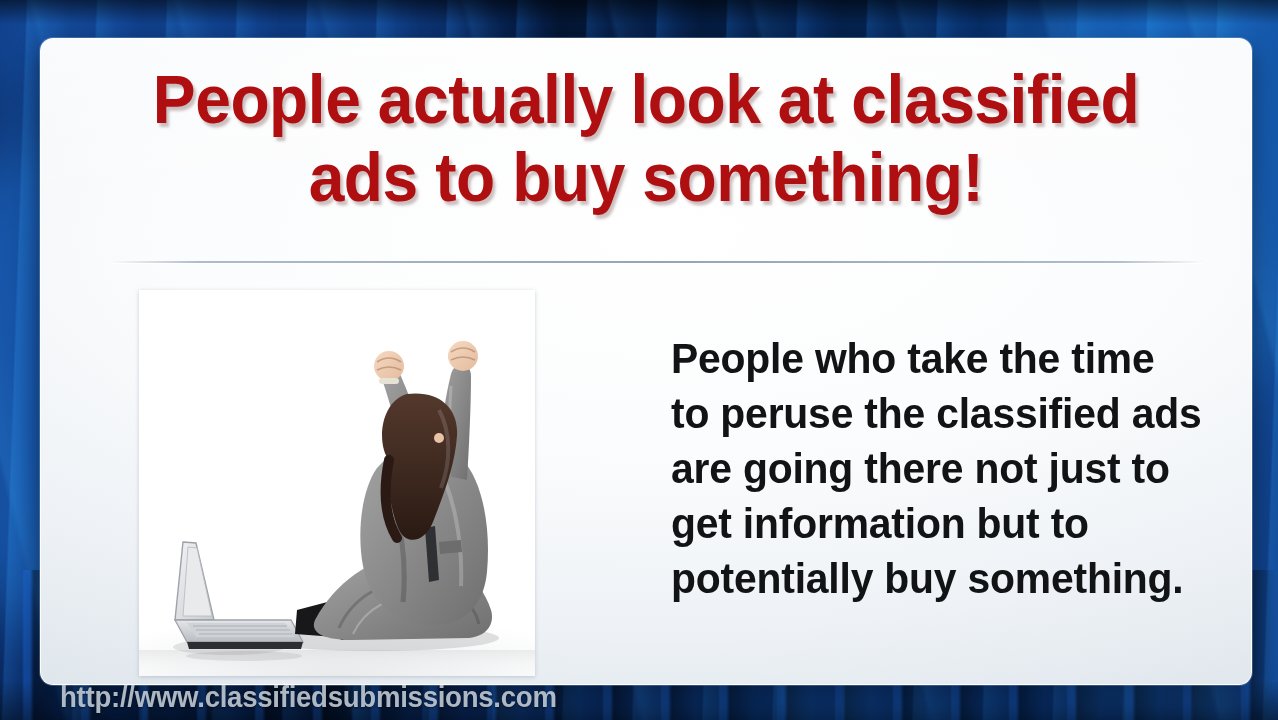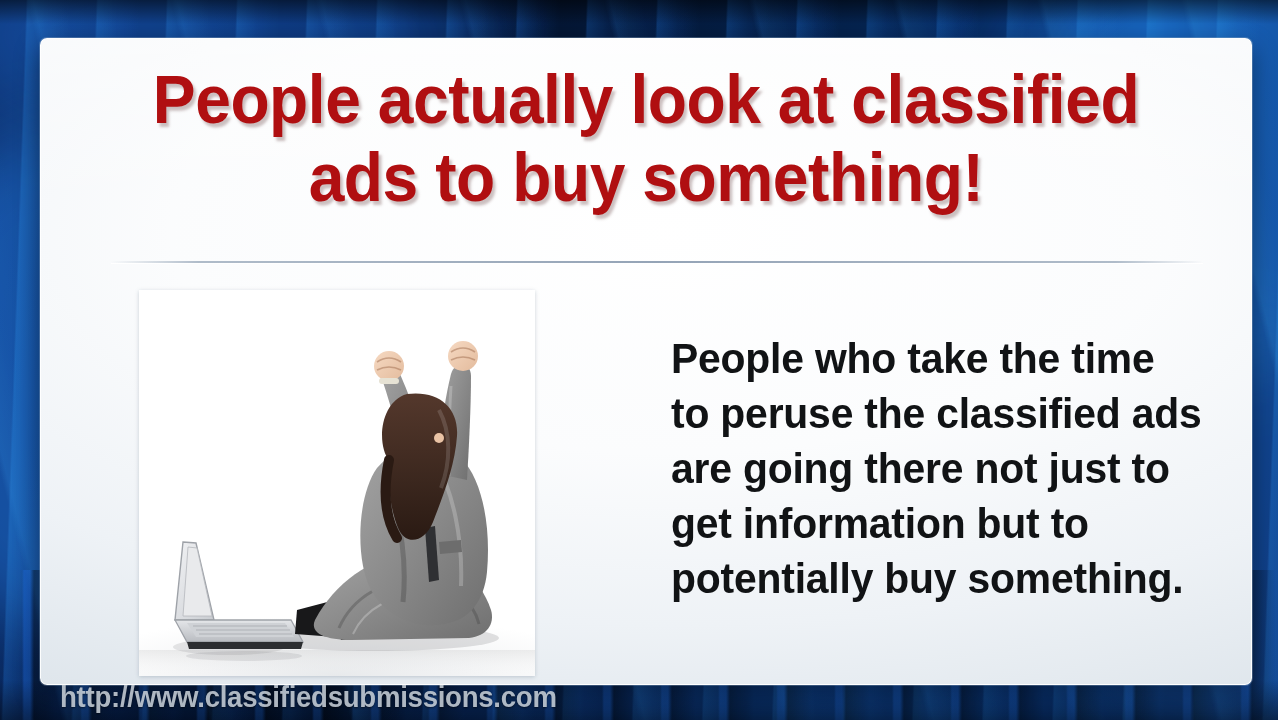--- a/index.html
+++ b/index.html
@@ -82,21 +82,21 @@
     background: linear-gradient(0deg, rgba(0,0,0,0.45), rgba(0,0,0,0));
   }
 
   
   .card {
     position: absolute;
     left: 40px;
     top: 38px;
     width: 1210px;
     height: 645px;
-    border-radius: 7px;
+    border-radius: 13px;
     background:
       radial-gradient(115% 95% at 52% 30%, #ffffff 0%, #fbfcfd 36%, #eef2f6 64%, #dfe6ec 86%, #d3dce4 100%);
     border: 1px solid rgba(255,255,255,0.92);
     box-shadow:
       0 0 0 1px rgba(150,175,200,0.35),
       0 10px 26px rgba(0,0,0,0.45);
     overflow: hidden;
   }
   .card-sheen {
     position: absolute;

